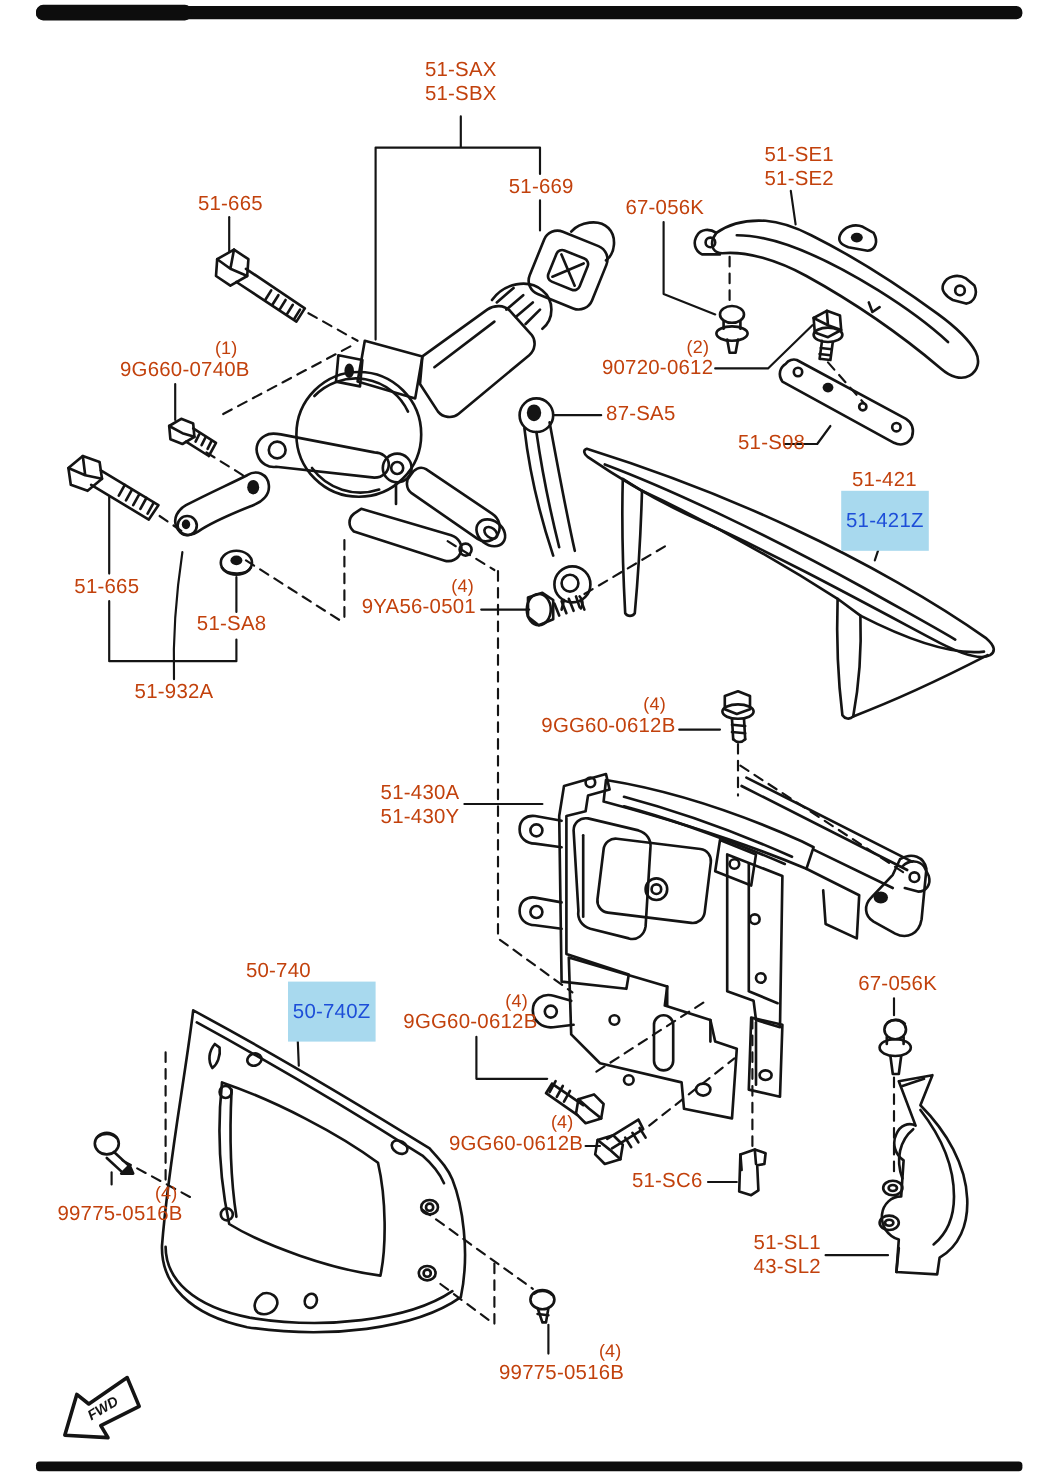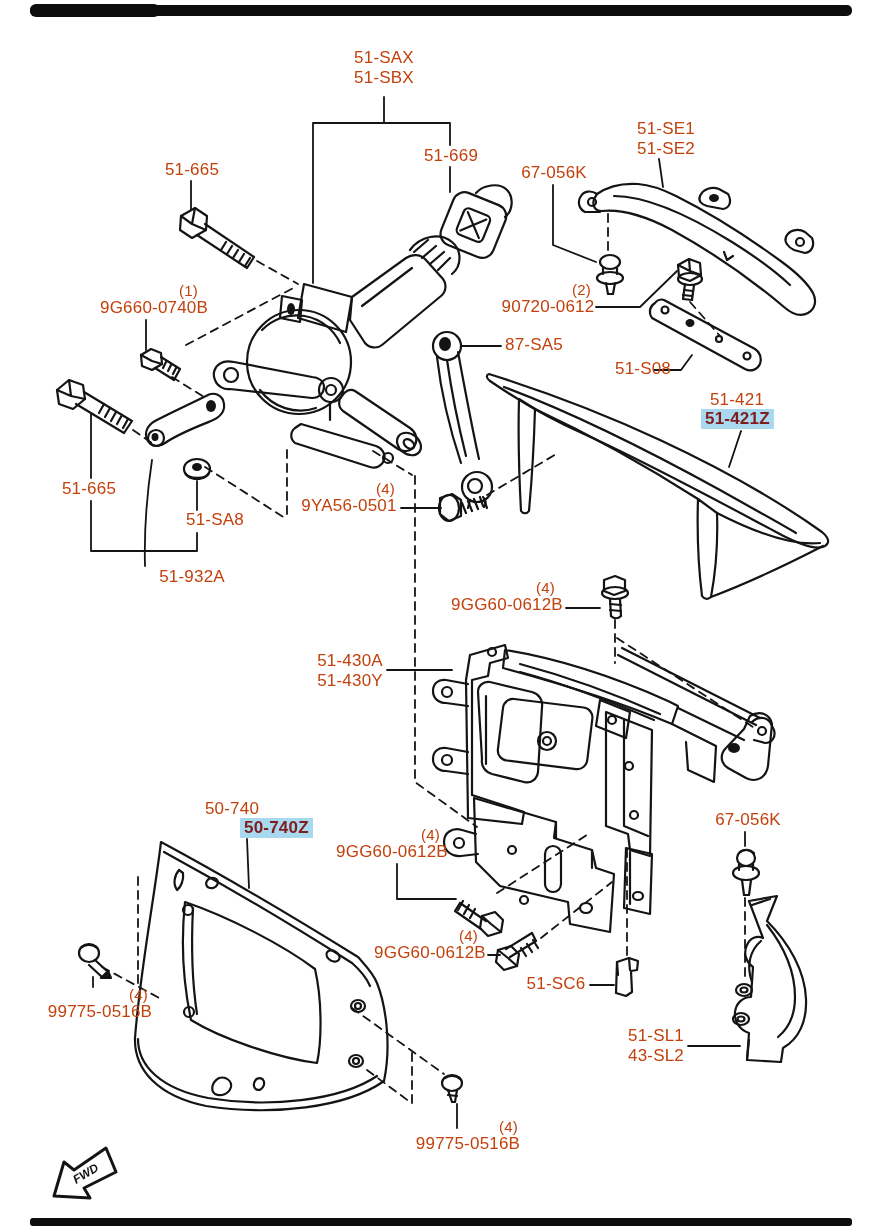--- a/index.html
+++ b/index.html
@@ -8,21 +8,21 @@
     font-family:"Liberation Sans",sans-serif;overflow:hidden;
   }
   #lineart{position:absolute;left:0;top:0;}
   .lbl{
     position:absolute;font-size:17px;line-height:18px;color:#c2410c;
     white-space:nowrap;text-align:center;letter-spacing:0.2px;
   }
   .lbl.two{line-height:20px;}
   .cnt{display:block;font-size:15px;line-height:16px;text-align:right;padding-right:10px;}
   .hl{
-    background:#a8d9ee;color:#7f1d1d;padding:1px 4px;text-align:center;font-weight:bold;
+    background:#a8d9ee;color:#1d4ed8;padding:16px 4px;text-align:center;
   }
 </style>
 </head>
 <body>
 
 <div id="stage">
 
 <svg id="lineart" width="876" height="1229" viewBox="0 0 876 1229" fill="none" stroke="#141414" stroke-width="2.2" stroke-linecap="round" stroke-linejoin="round">
 
   <g stroke="none" fill="#0d0d0d">
@@ -354,28 +354,28 @@
 
   <div class="lbl" style="left:502px;top:336px;width:64px;">87-SA5</div>
 
   <div class="lbl" style="left:612px;top:360px;width:62px;">51-S08</div>
 
   <div class="lbl" style="left:705px;top:391px;width:64px;">51-421</div>
   <div class="lbl hl" style="left:701px;top:409px;">51-421Z</div>
 
   <div class="lbl" style="left:57px;top:480px;width:64px;">51-665</div>
 
-  <div class="lbl" style="left:182px;top:511px;width:66px;">51-SA8</div>
+  <div class="lbl" style="left:160px;top:511px;width:66px;">51-SA8</div>
 
   <div class="lbl" style="left:297px;top:481px;width:104px;">
     <span class="cnt" style="padding-right:6px;">(4)</span>
     <div>9YA56-0501</div>
   </div>
 
-  <div class="lbl" style="left:105px;top:568px;width:80px;margin-left:47px;">51-932A</div>
+  <div class="lbl" style="left:105px;top:568px;width:80px;">51-932A</div>
 
   <div class="lbl" style="left:449px;top:580px;width:116px;">
     <span class="cnt">(4)</span>
     <div>9GG60-0612B</div>
   </div>
 
   <div class="lbl two" style="left:312px;top:651px;width:76px;">
     <div>51-430A</div>
     <div>51-430Y</div>
   </div>

